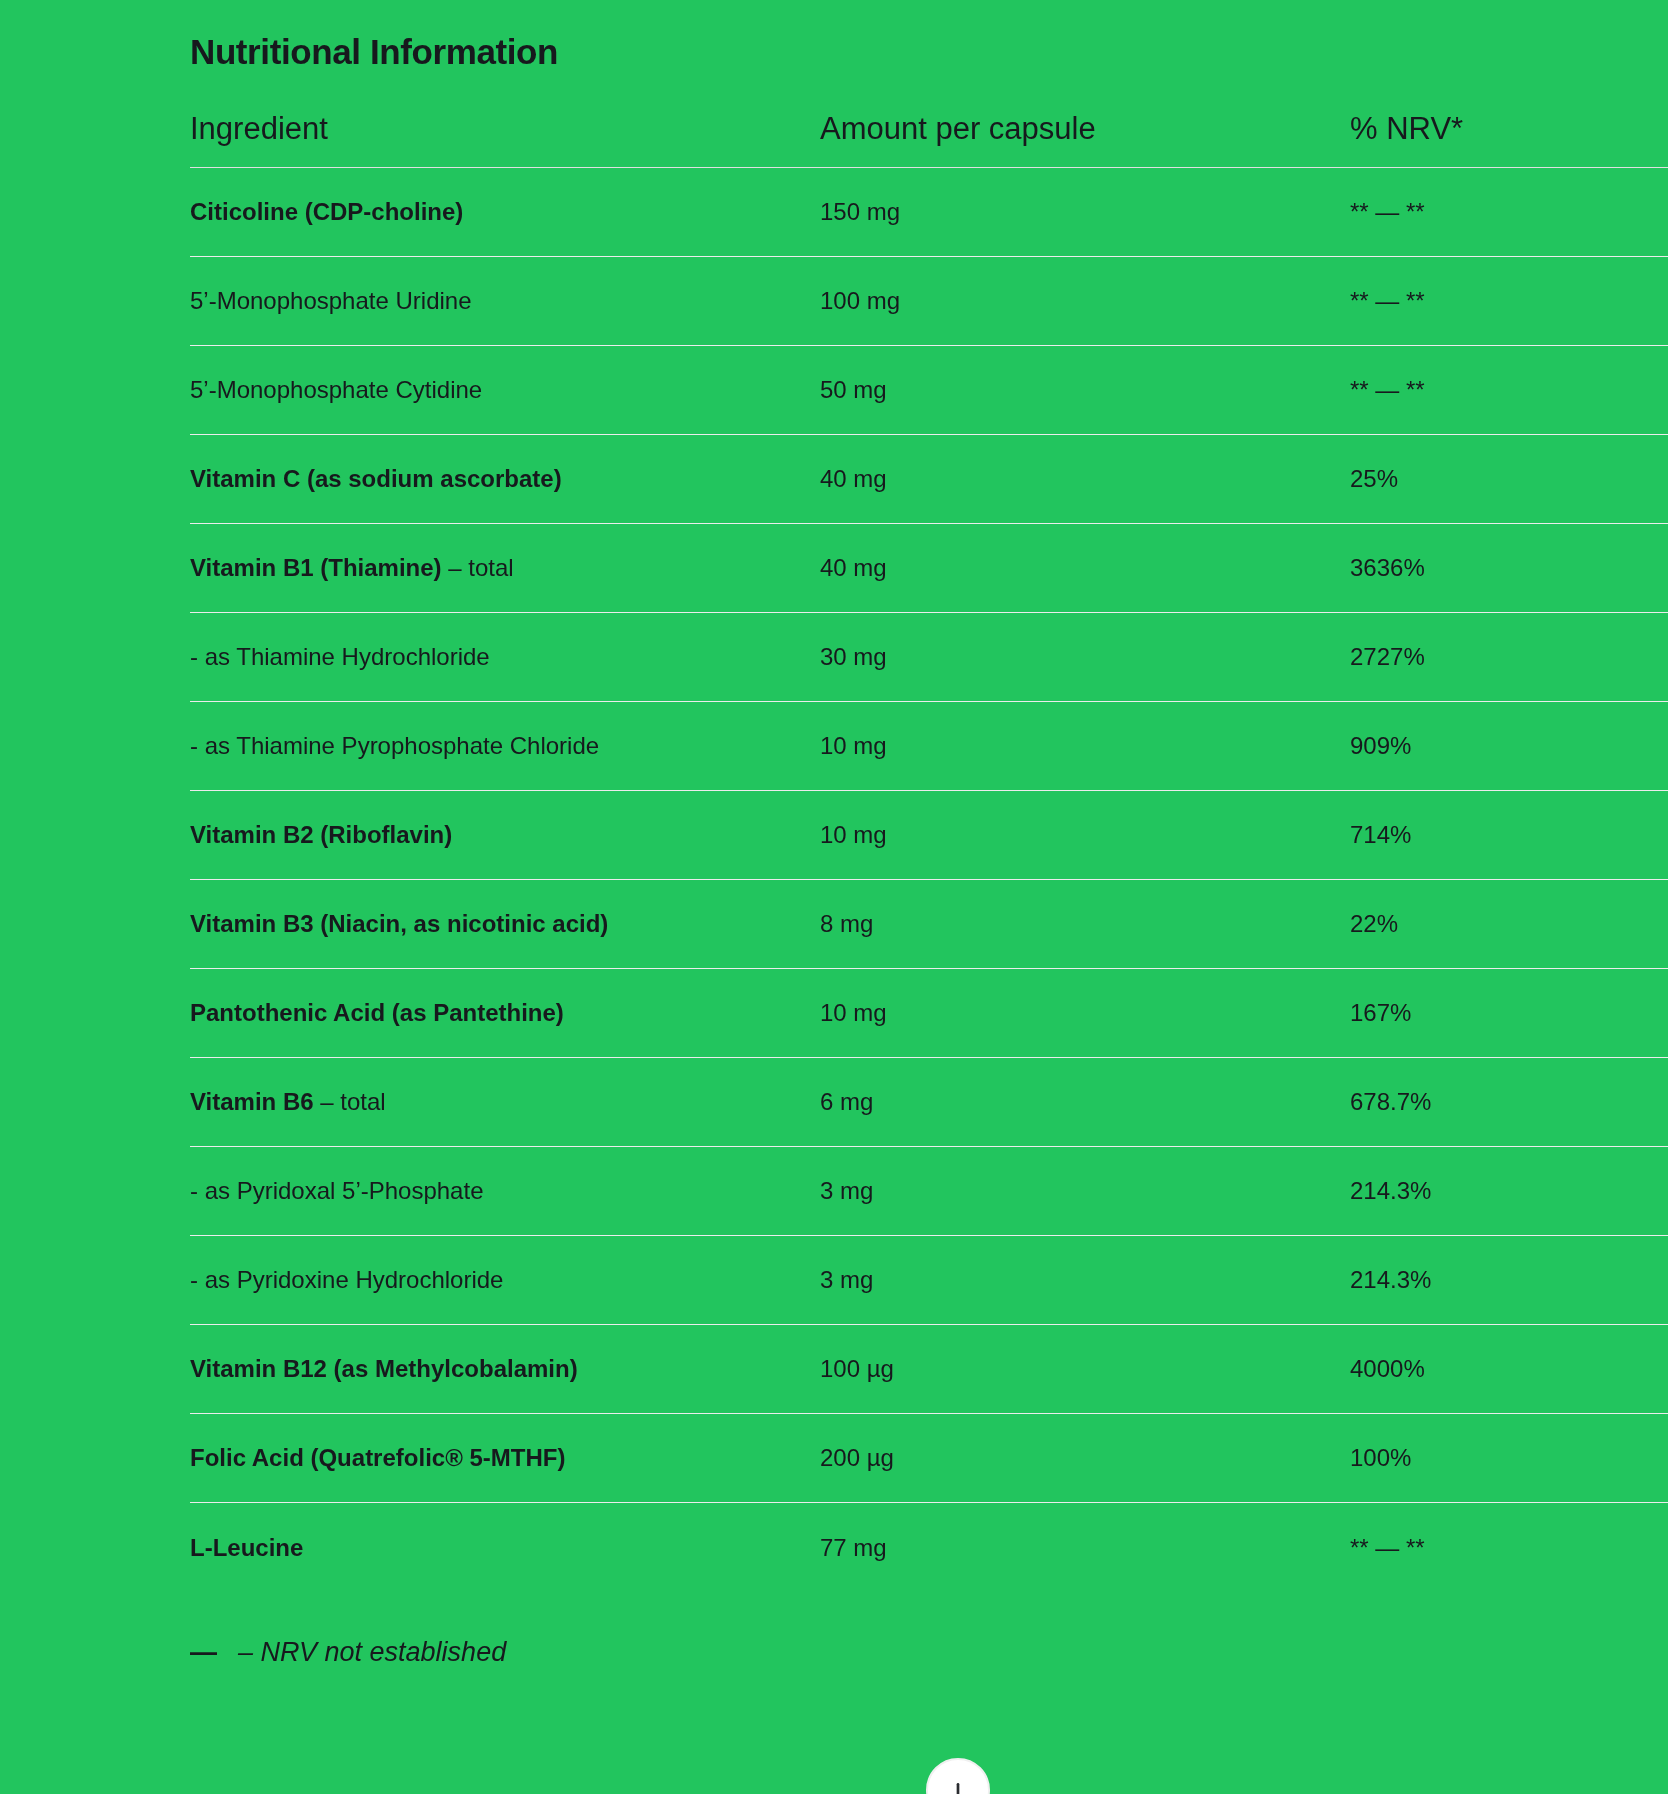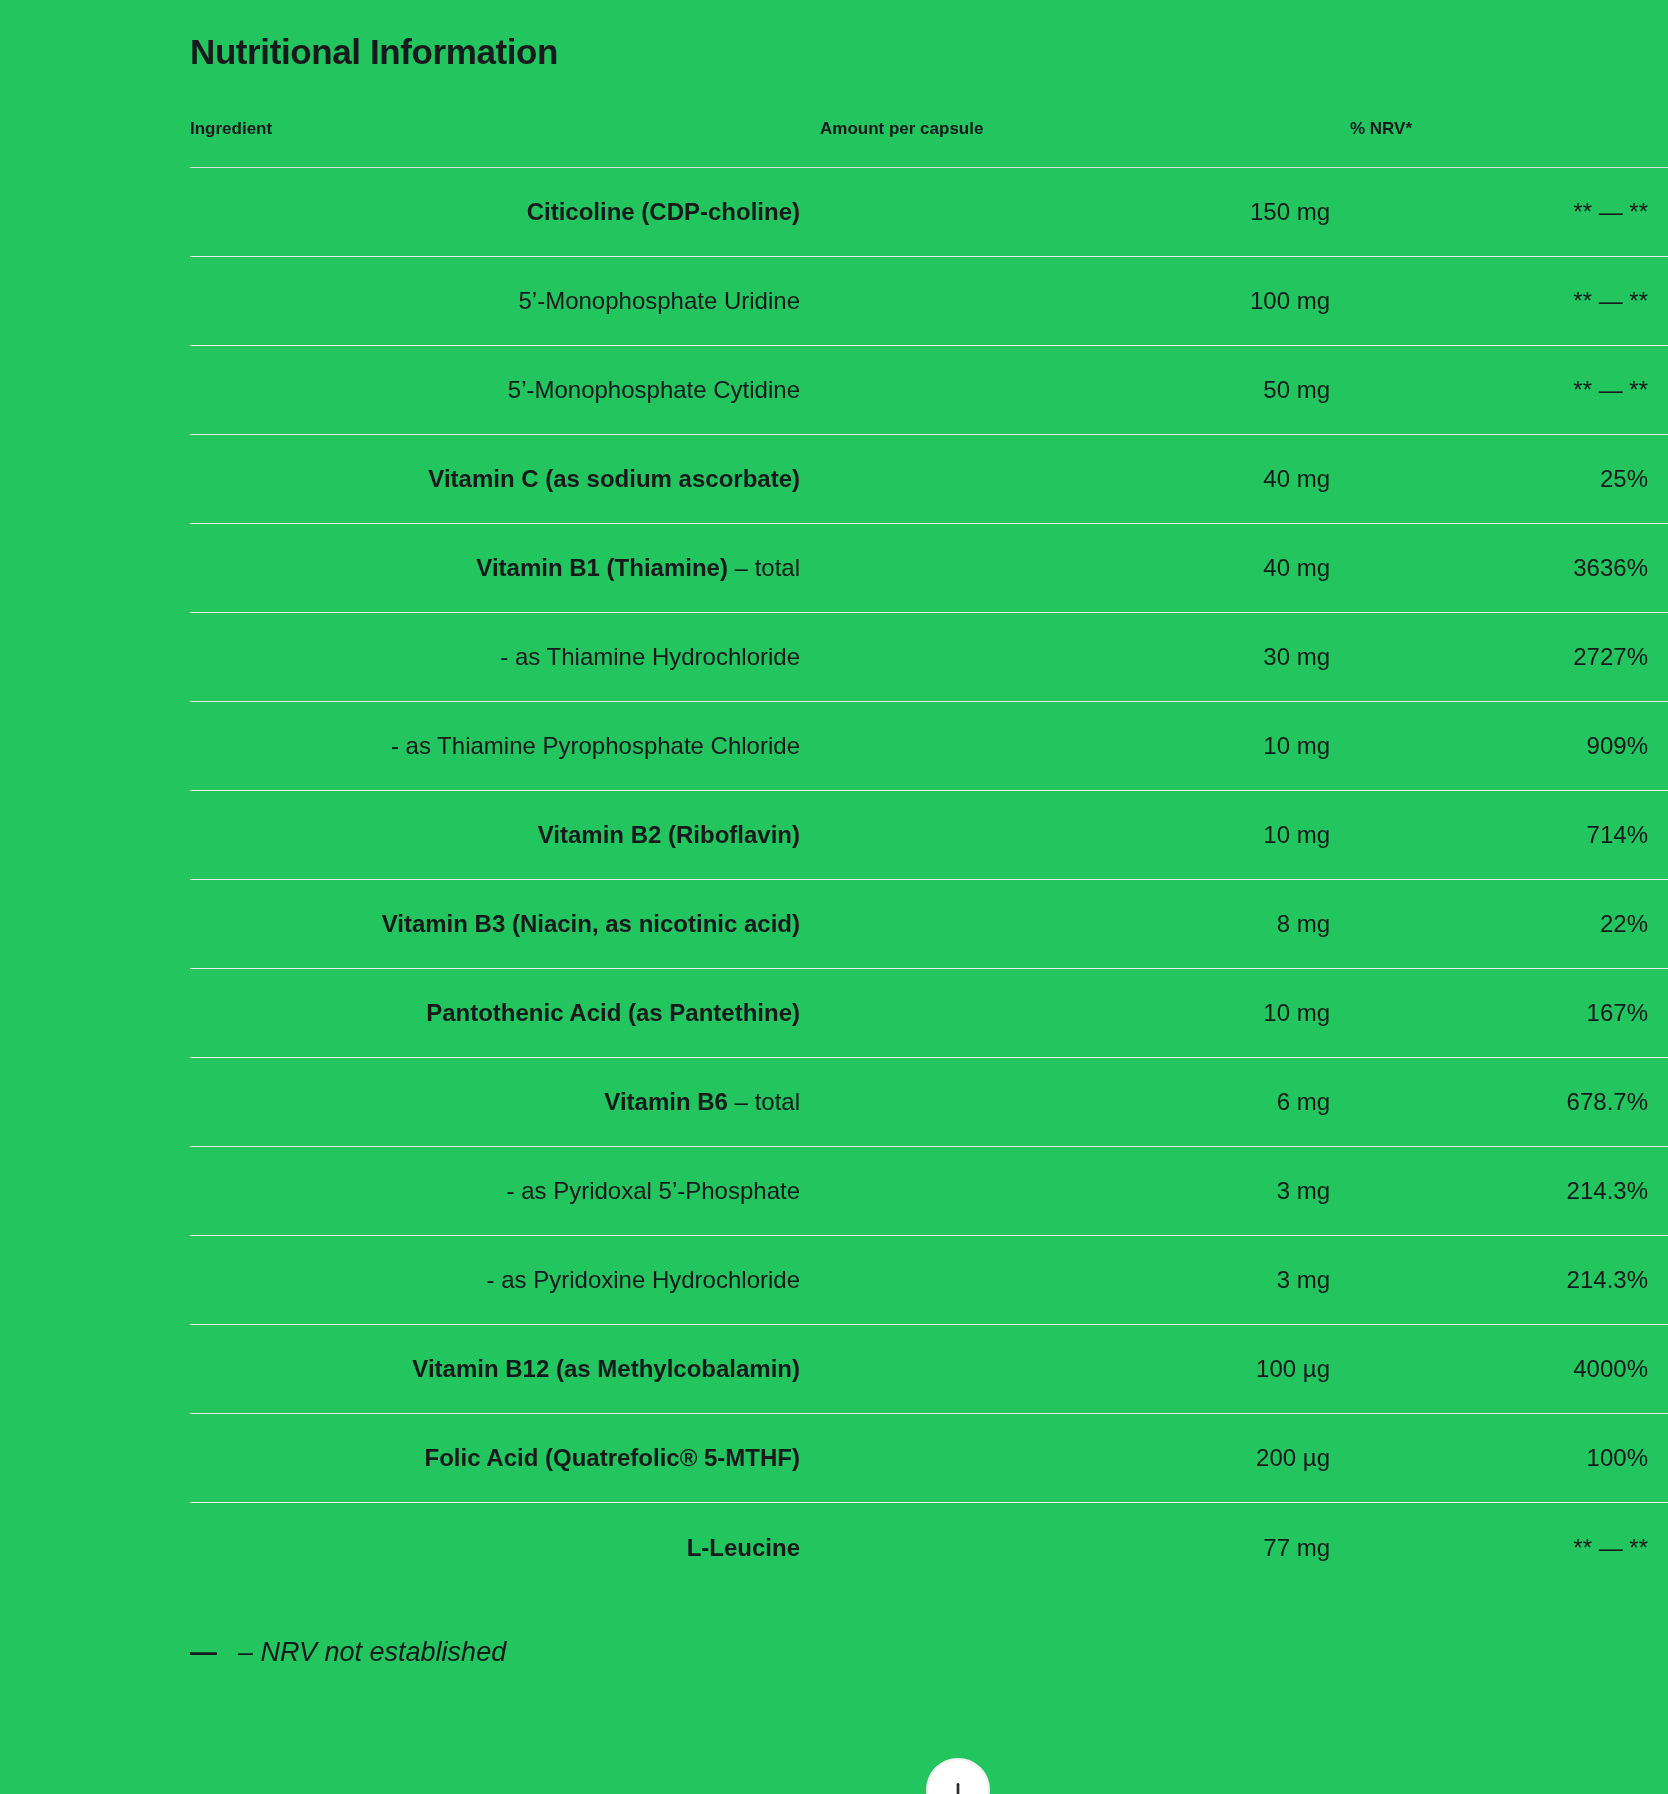--- a/index.html
+++ b/index.html
@@ -26,33 +26,32 @@
     margin: 0;
     line-height: 44px;
   }
   .ntable { width: 100%; }
   .thead {
     display: grid;
     grid-template-columns: 630px 530px 1fr;
     align-items: center;
     height: 94px;
     padding-top: 16px;
-    font-size: 17px;
-    font-weight: 700;
+    font-size: 31px;
+    font-weight: 400;
     border-bottom: 1px solid #e0e0e0;
   }
   .trow {
     display: grid;
     grid-template-columns: 630px 530px 1fr;
     align-items: center;
     height: 89px;
     font-size: 24px;
     font-weight: 400;
     border-bottom: 1px solid #ececec;
-    text-align: right;
   }
   .trow:last-child { border-bottom: none; }
   .cell { padding-right: 20px; white-space: nowrap; overflow: hidden; }
   .ing-main.bold { font-weight: 700; }
   .ing-suffix { font-weight: 400; }
   .footnotes {
     margin-top: 42px;
     font-size: 27px;
     line-height: 36px;
   }

